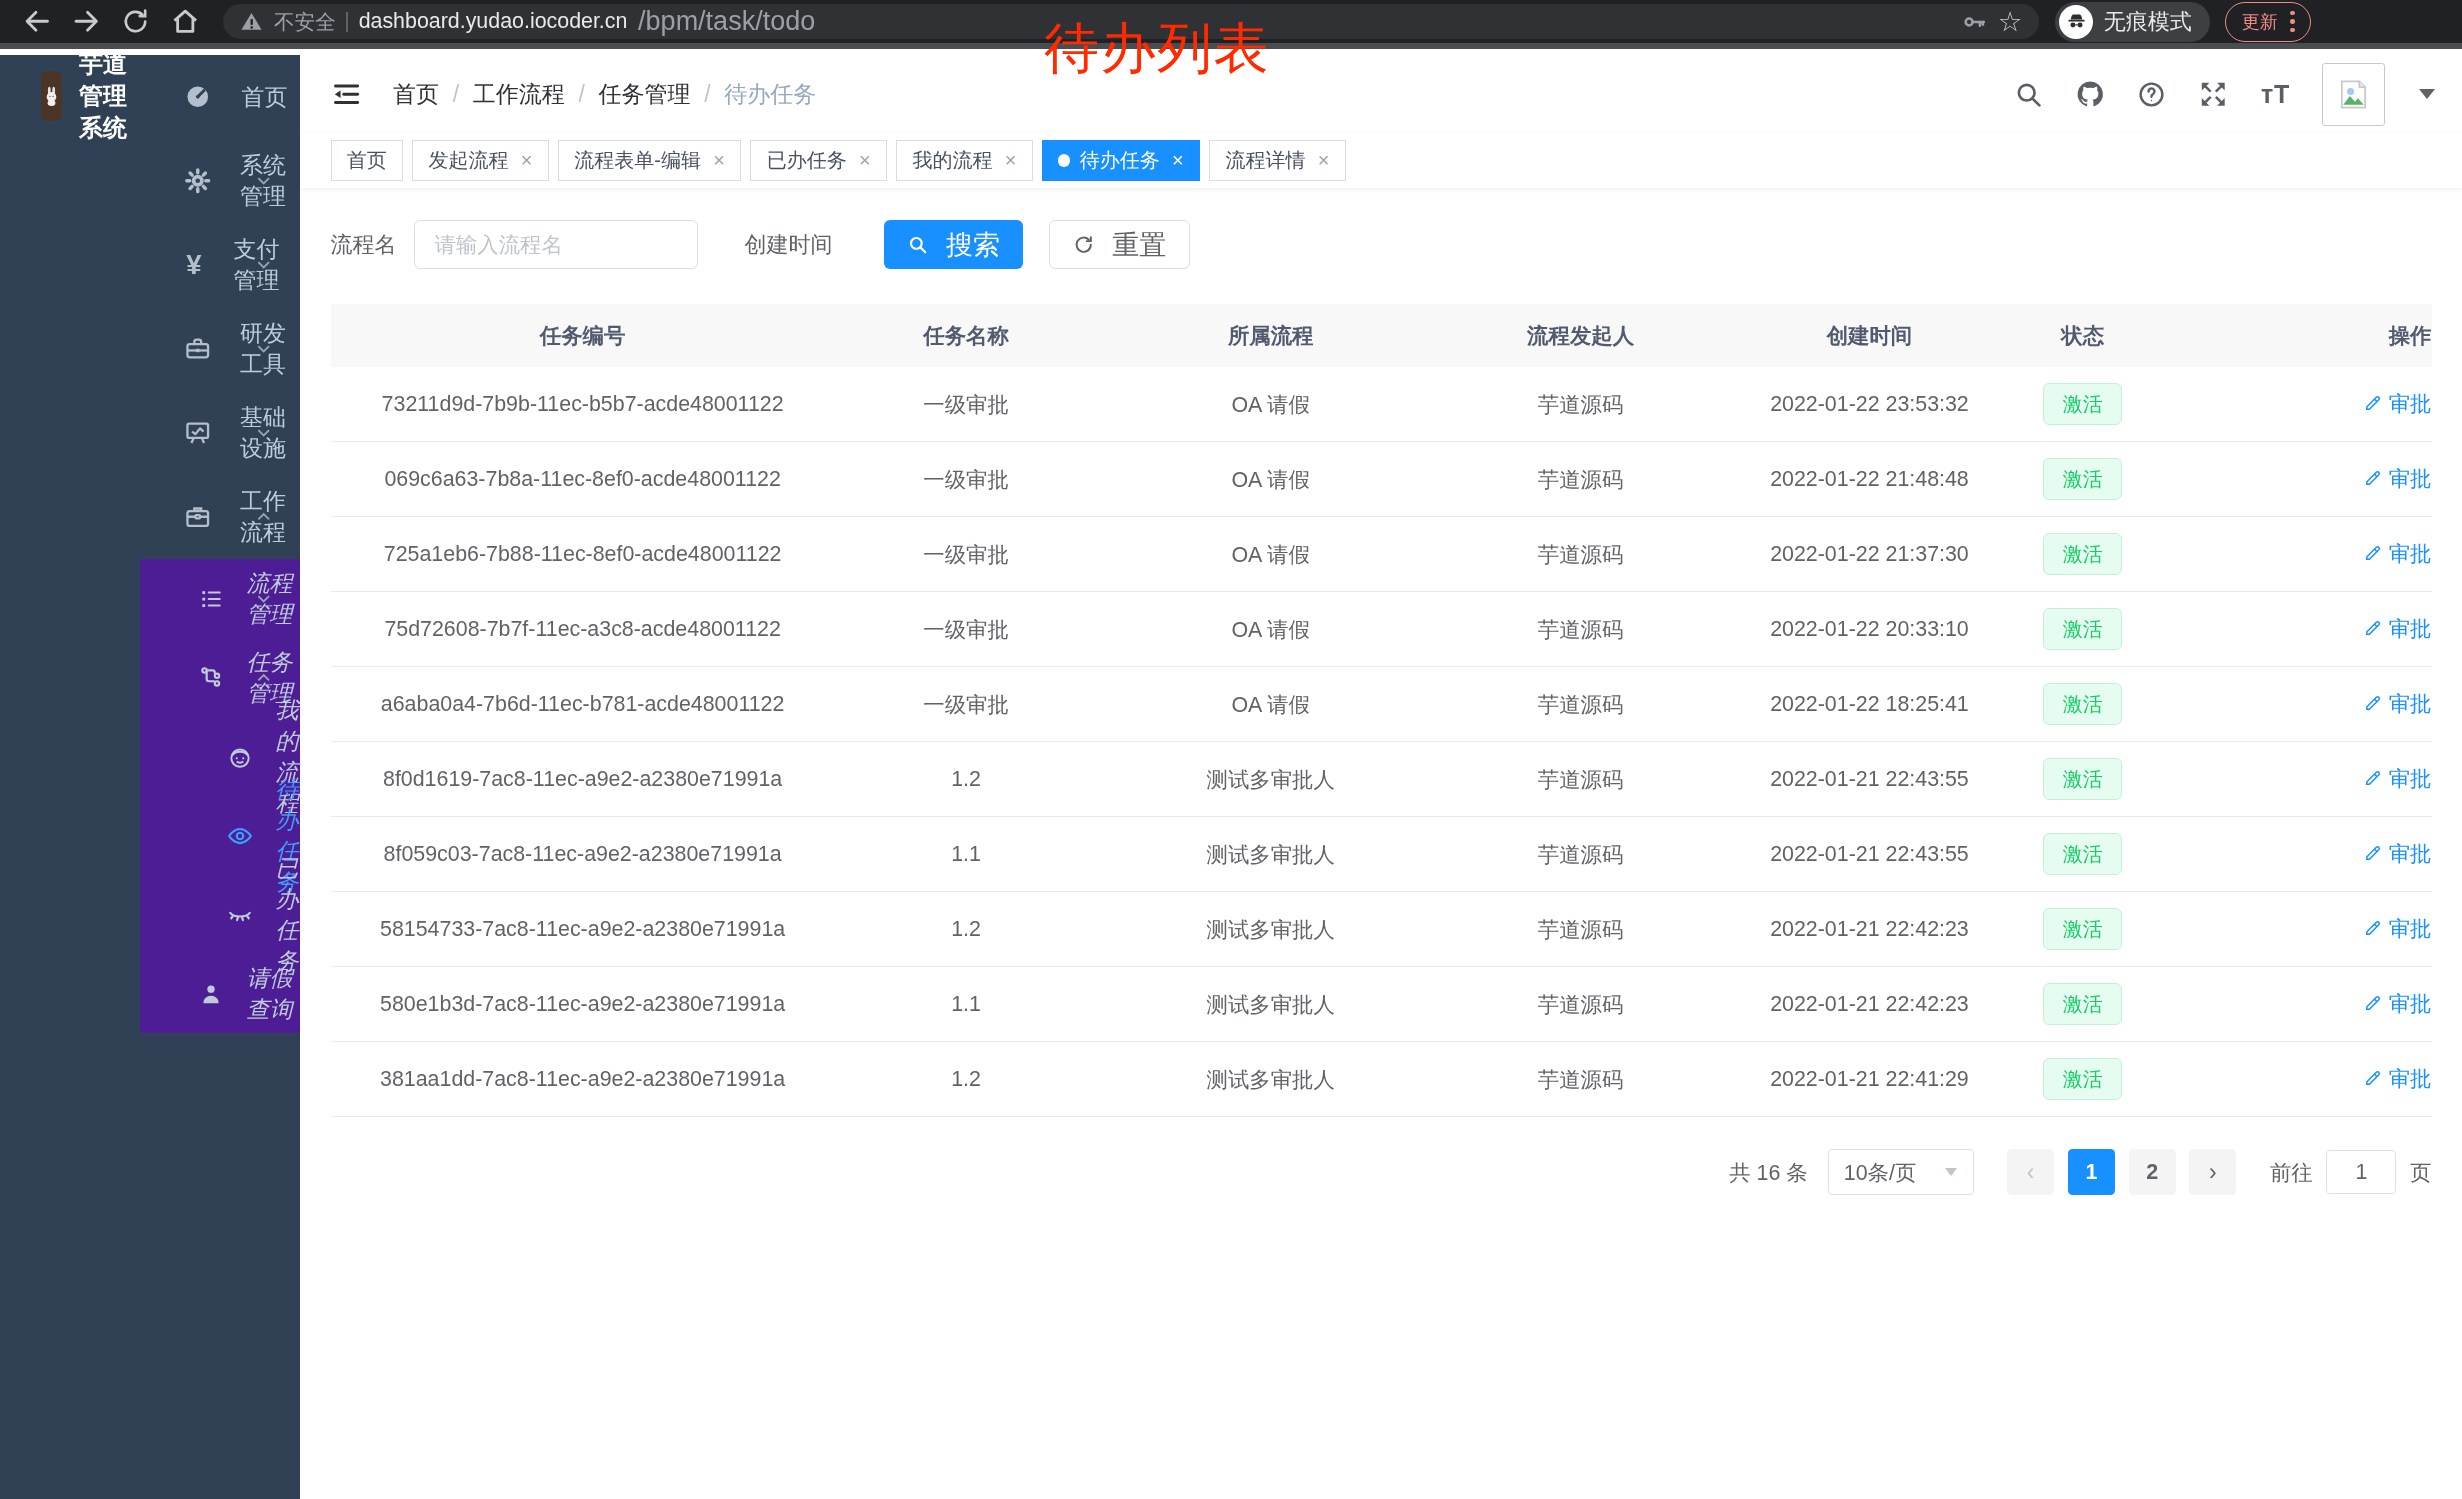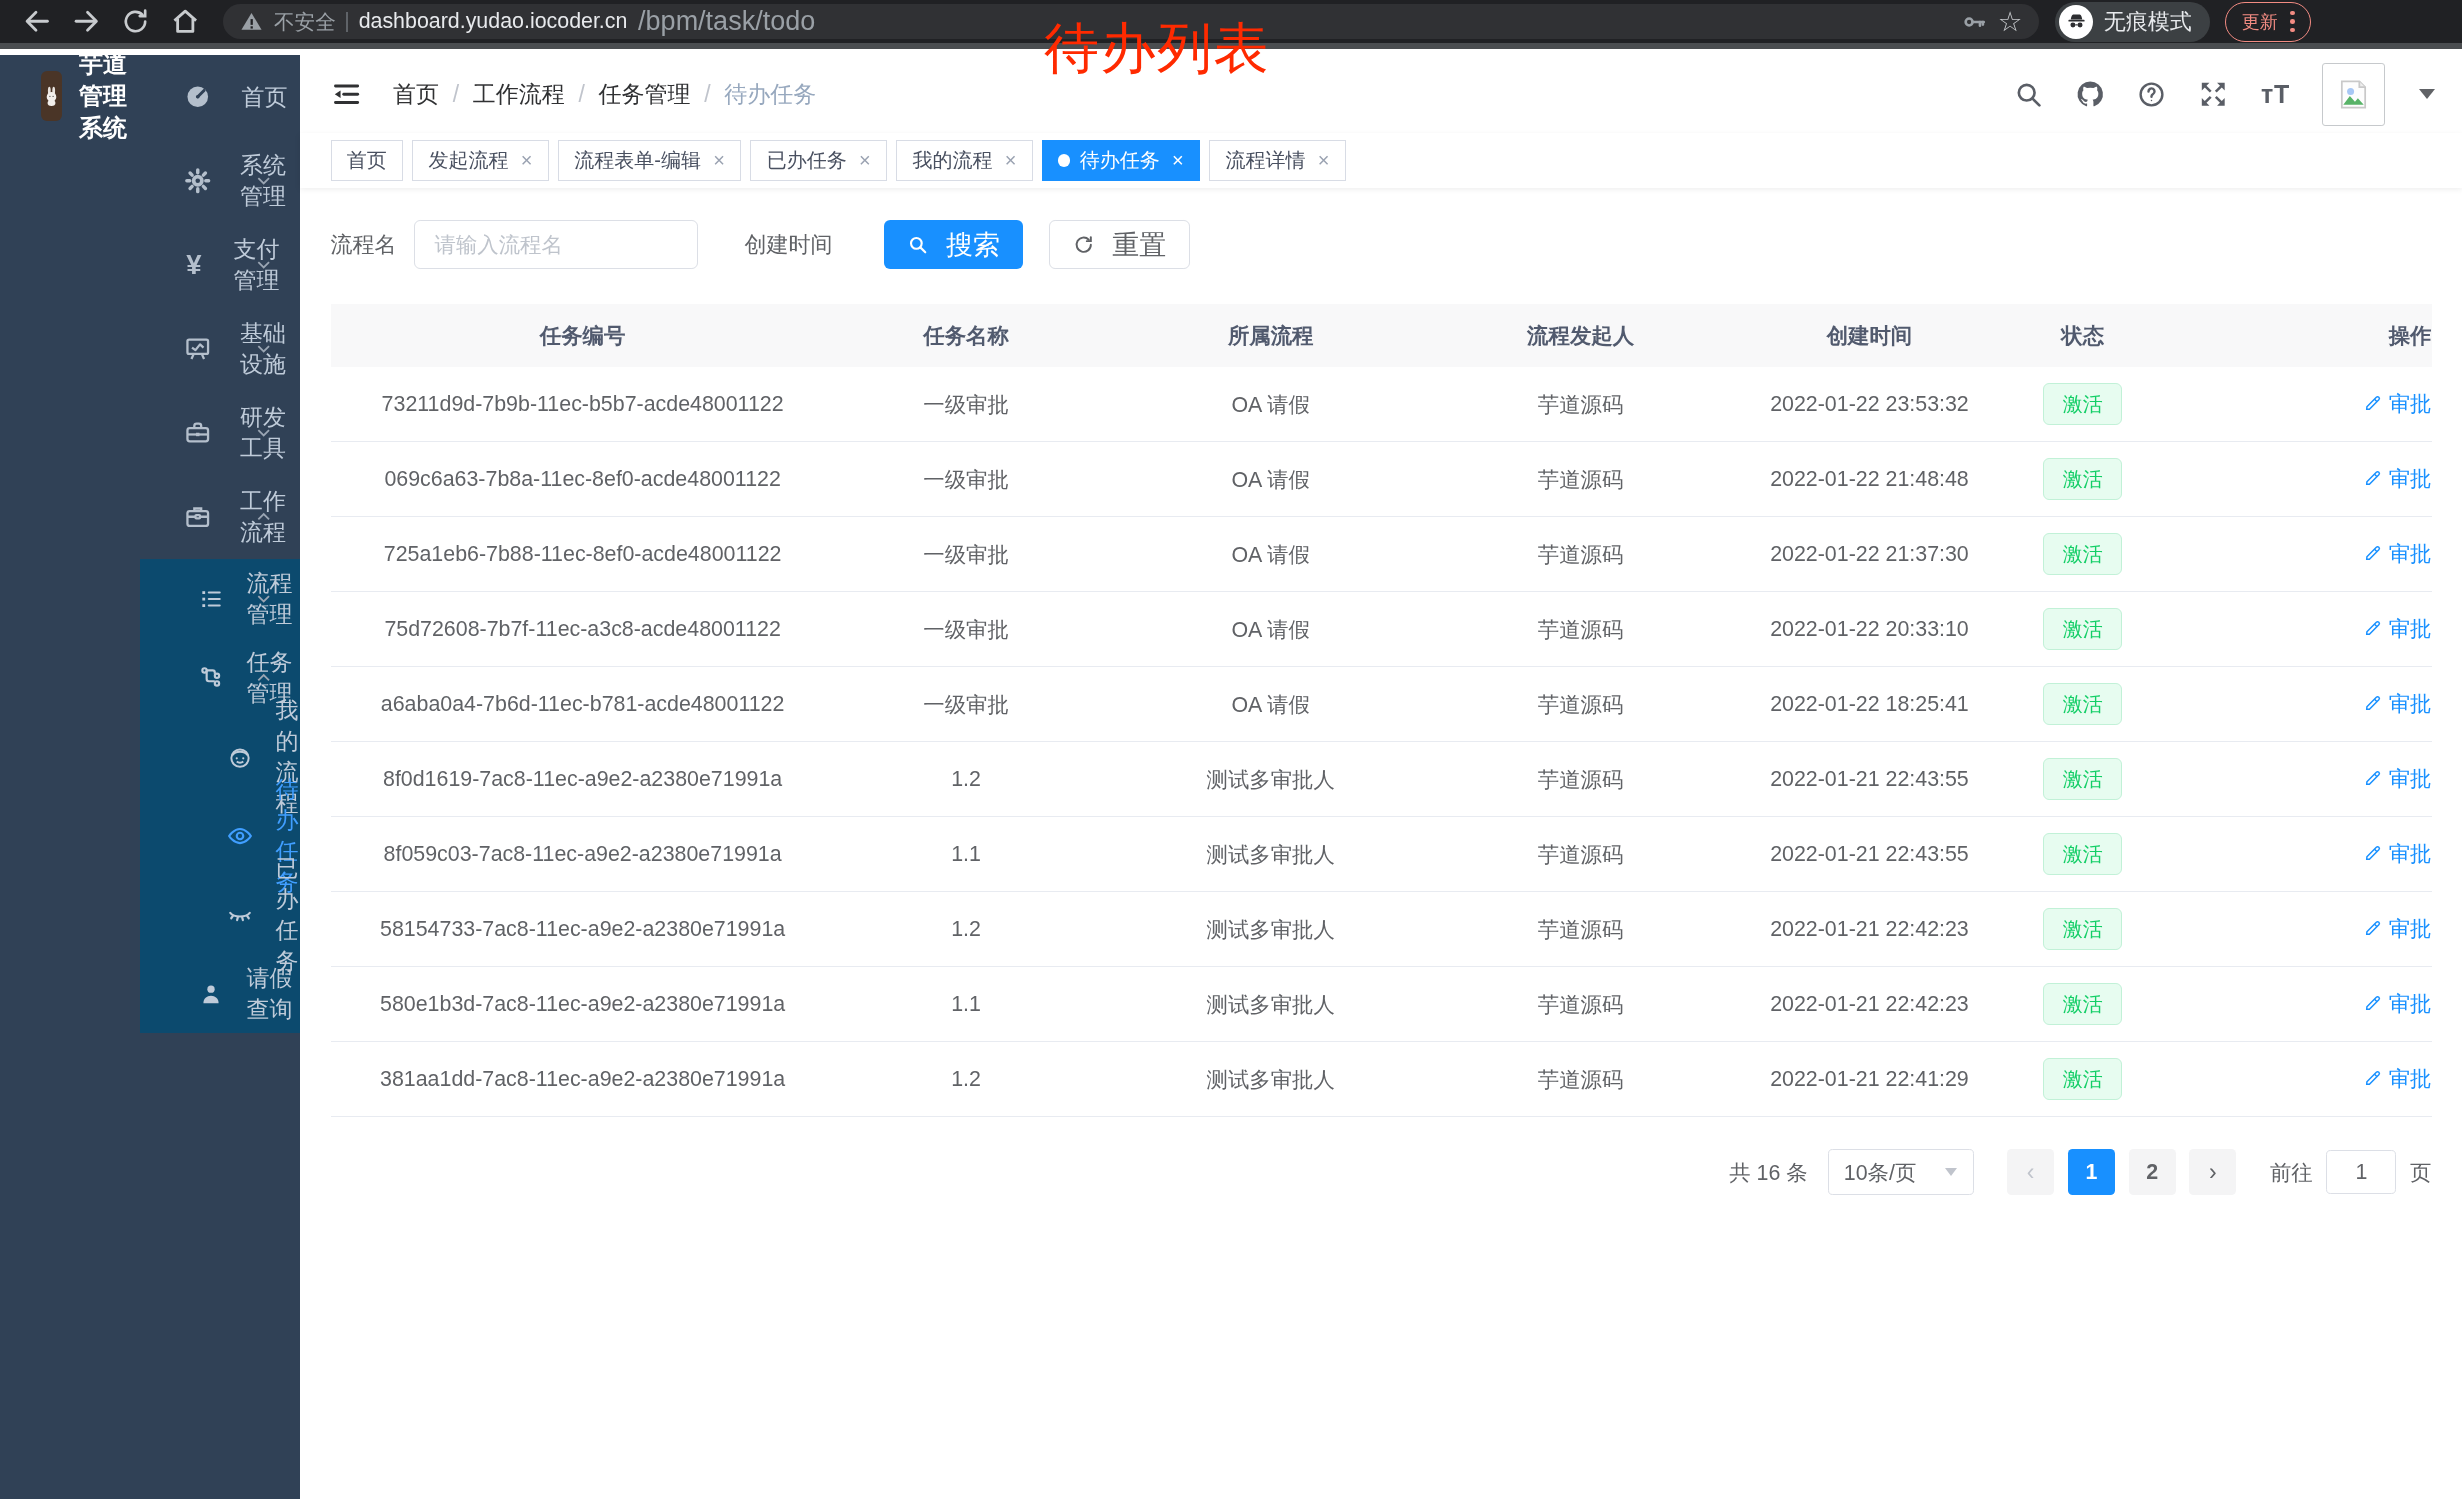--- a/index.html
+++ b/index.html
@@ -32,21 +32,21 @@
   
   .sidebar { width:300px; background:#304156; color:#bfcbd9; flex:none; display:flex; flex-direction:row; }
   .logo-row { height:81px; display:flex; align-items:center; padding-left:41px; gap:17px; }
   .logo-img { width:50px; height:50px; border-radius:6.1px; background:#4a3527; display:flex; align-items:center; justify-content:center; overflow:hidden; }
   .logo-title { color:#fff; font-size:24px; font-weight:bold; }
   .menu { font-size:23px; }
   .m-item { height:84px; display:flex; align-items:center; padding-left:44px; gap:29px; position:relative; cursor:pointer; }
   .m-item .mi-ic { width:29px; display:flex; justify-content:center; color:#b4bfcc; }
   .chev-wrap { position:absolute; right:26px; color:#9aa5b3; }
   .chev-up { transform:rotate(180deg); }
-  .submenu { background:#0c4a6e; }
+  .submenu { background:#4c1d95;font-style:italic; }
   .s-item { height:79px; display:flex; align-items:center; padding-left:58px; gap:23px; position:relative; cursor:pointer; }
   .s-item .mi-ic { width:27.5px; display:flex; justify-content:center; }
   .ss-item { padding-left:87px; }
   .active-blue { color:#409eff; }
   .yen { font-size:27.5px; font-weight:bold; color:#b4bfcc; line-height:1; }
 
   
   .main { flex:1; display:flex; flex-direction:column; background:#fff; min-width:0; }
   .app-header { height:78px; display:flex; align-items:center; padding:0 27.5px 0 30.5px; }
   .crumb { display:flex; align-items:center; font-size:23px; color:#303133; margin-left:32px; gap:13.7px; }
@@ -237,43 +237,43 @@
         <span class="chev-wrap">
           <svg width="21.4" height="21.4" viewBox="0 0 24 24" fill="none" stroke="currentColor" stroke-width="2">
               <polyline points="6,9 12,15 18,9"></polyline>
             </svg>
         </span>
       </div>
 
       <div class="m-item">
         <span class="mi-ic">
           <svg width="27.5" height="27.5" viewBox="0 0 24 24" fill="none" stroke="currentColor" stroke-width="2">
-              <rect x="3" y="4" width="18" height="12.5" rx="1.5"></rect>
-              <path d="M8.5 16.5L6.5 21M15.5 16.5l2 4.5"></path>
-              <path d="M7 11l3 2.2 4-5 3 2.8" stroke-linejoin="round"></path>
-            </svg>
-        </span>
-        <span>基础设施</span>
-        <span class="chev-wrap">
-          <svg width="21.4" height="21.4" viewBox="0 0 24 24" fill="none" stroke="currentColor" stroke-width="2">
-              <polyline points="6,9 12,15 18,9"></polyline>
-            </svg>
-        </span>
-      </div>
-
-      <div class="m-item">
-        <span class="mi-ic">
-          <svg width="27.5" height="27.5" viewBox="0 0 24 24" fill="none" stroke="currentColor" stroke-width="2">
               <rect x="3" y="8" width="18" height="11.5" rx="2"></rect>
               <path d="M9 8V6a2 2 0 0 1 2-2h2a2 2 0 0 1 2 2v2"></path>
               <path d="M3 13.5h18"></path>
               <rect x="10.5" y="12" width="3" height="3" fill="currentColor" stroke="none"></rect>
             </svg>
         </span>
         <span>研发工具</span>
+        <span class="chev-wrap">
+          <svg width="21.4" height="21.4" viewBox="0 0 24 24" fill="none" stroke="currentColor" stroke-width="2">
+              <polyline points="6,9 12,15 18,9"></polyline>
+            </svg>
+        </span>
+      </div>
+
+      <div class="m-item">
+        <span class="mi-ic">
+          <svg width="27.5" height="27.5" viewBox="0 0 24 24" fill="none" stroke="currentColor" stroke-width="2">
+              <rect x="3" y="4" width="18" height="12.5" rx="1.5"></rect>
+              <path d="M8.5 16.5L6.5 21M15.5 16.5l2 4.5"></path>
+              <path d="M7 11l3 2.2 4-5 3 2.8" stroke-linejoin="round"></path>
+            </svg>
+        </span>
+        <span>基础设施</span>
         <span class="chev-wrap">
           <svg width="21.4" height="21.4" viewBox="0 0 24 24" fill="none" stroke="currentColor" stroke-width="2">
               <polyline points="6,9 12,15 18,9"></polyline>
             </svg>
         </span>
       </div>
 
       <div class="m-item">
         <span class="mi-ic">
           <svg width="27.5" height="27.5" viewBox="0 0 24 24" fill="none" stroke="currentColor" stroke-width="2">

